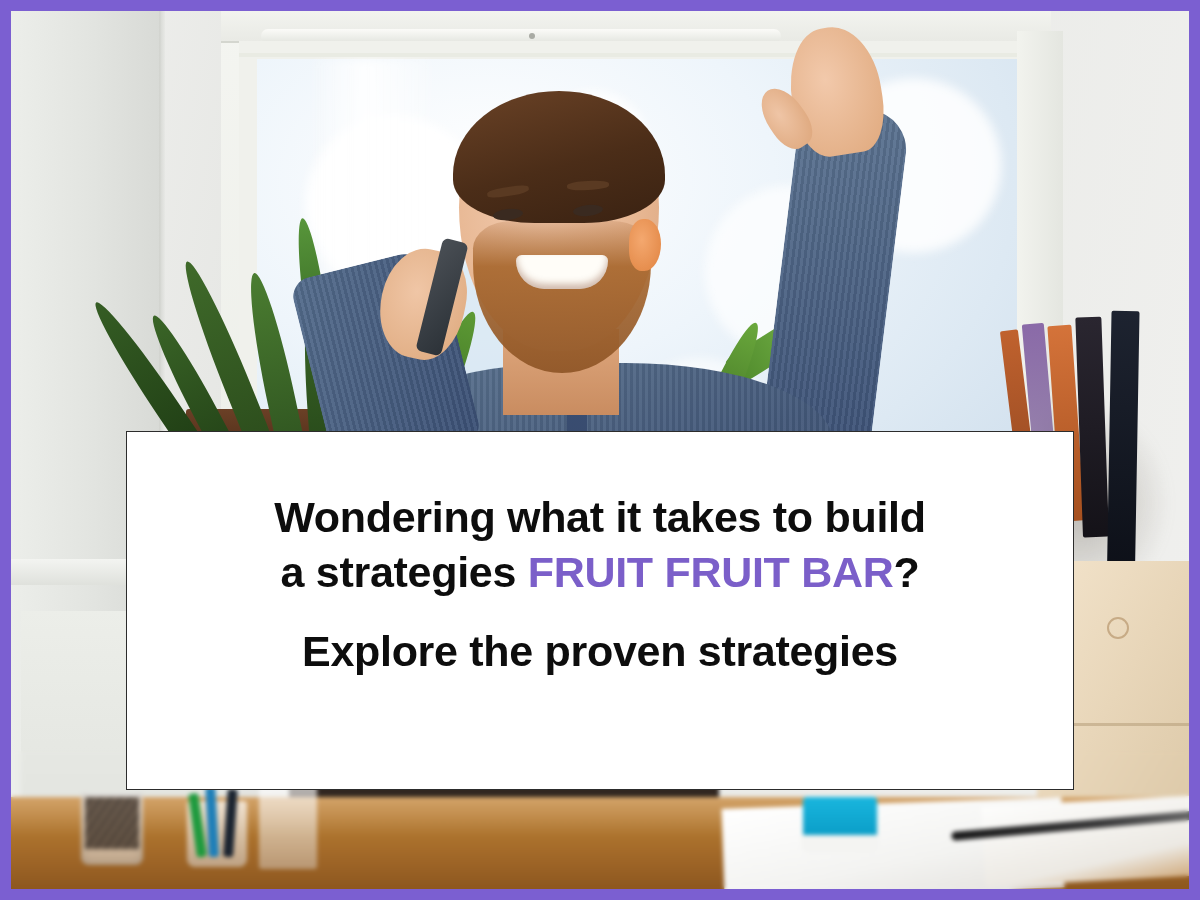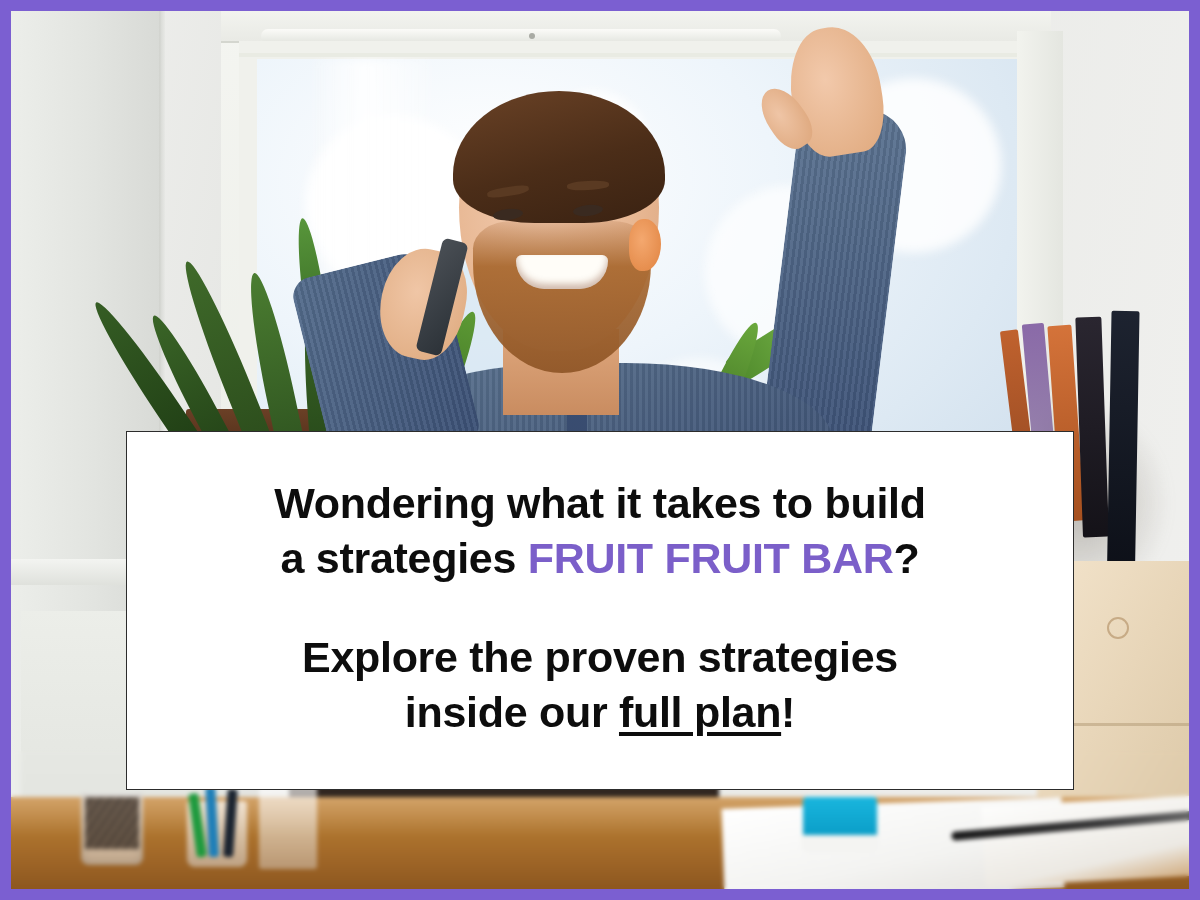--- a/index.html
+++ b/index.html
@@ -450,35 +450,35 @@
     width: 948px;
     height: 359px;
     background: #ffffff;
     border: 1px solid #2c2c2c;
     box-sizing: border-box;
     z-index: 5;
     display: flex;
     flex-direction: column;
     align-items: center;
     justify-content: flex-start;
-    padding-top: 44px;
+    padding-top: 58px;
   }
   .msg-block {
     width: 100%;
     text-align: center;
     color: #0d0d0d;
     font-weight: bold;
     font-size: 43px;
     line-height: 1.28;
     letter-spacing: -0.3px;
     font-family: "Liberation Sans", sans-serif;
     font-stretch: condensed;
   }
   .msg-block.second {
-    margin-top: 44px;
+    margin-top: 24px;
   }
   .accent {
     color: #7b5fc9;
   }
   .underline-text {
     text-decoration: underline;
     text-decoration-thickness: 4px;
     text-underline-offset: 5px;
   }
 </style>
@@ -587,20 +587,17 @@
       </div>
       <div>
         <span>a strategies </span><span class="accent">FRUIT FRUIT BAR</span><span>?</span>
       </div>
     </div>
 
     <div class="msg-block second">
       <div>
         <span>Explore the proven strategies</span>
       </div>
-      <div>
-        <span>inside our </span><span class="underline-text">full plan</span><span>!</span>
-      </div>
     </div>
 
   </div>
 
 </div>
 
 </body></html>

